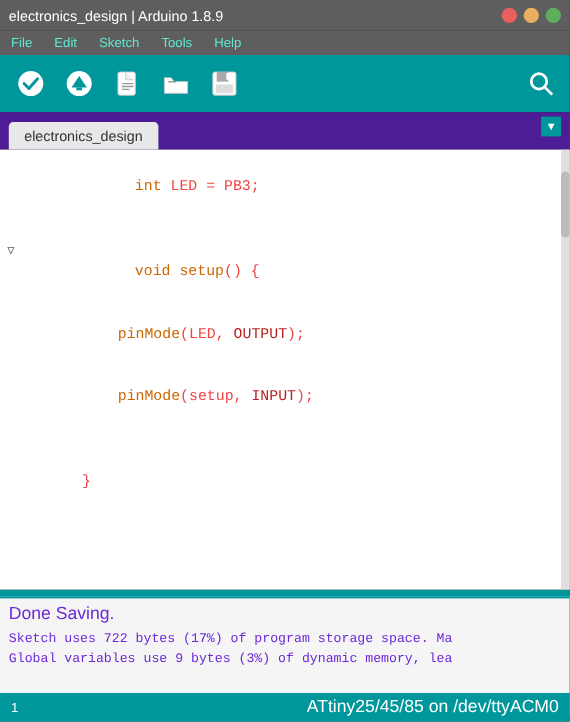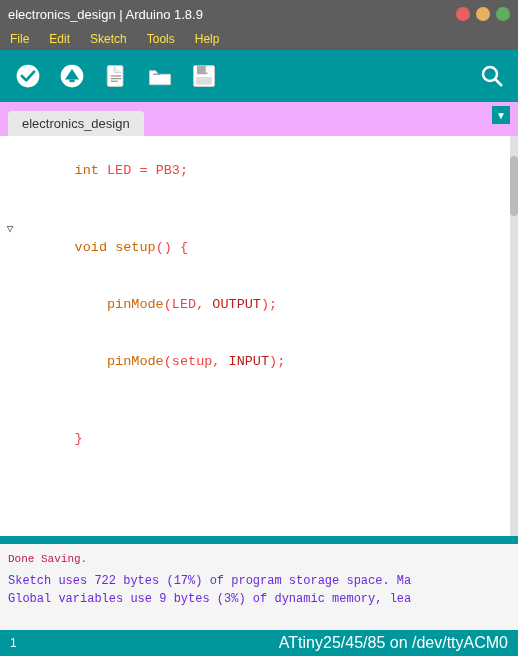--- a/index.html
+++ b/index.html
@@ -45,21 +45,21 @@
     
     #menu-bar {
       background: #5e5e5e;
       height: 22px;
       display: flex;
       align-items: center;
       padding: 0 4px;
       gap: 8px;
     }
     .menu-item {
-      color: #fde047;
+      color: #5eead4;
       font-family: sans-serif;
       font-size: 12px;
       padding: 2px 6px;
       cursor: pointer;
     }
 
     
     #toolbar {
       background: #00979c;
       height: 52px;
@@ -88,21 +88,21 @@
       border: none;
       cursor: pointer;
       display: flex;
       align-items: center;
       justify-content: center;
       color: white;
     }
 
     
     #tab-bar {
-      background: #f0abfc;
+      background: #4c1d95;
       height: 34px;
       display: flex;
       align-items: flex-end;
       padding: 0 8px;
     }
     .tab {
       background: #e8e8e8;
       color: #333;
       font-family: sans-serif;
       font-size: 13px;
@@ -136,21 +136,21 @@
       text-align: center;
       cursor: pointer;
       user-select: none;
     }
     .code-content {
       flex: 1;
       padding-left: 6px;
     }
 
     
-    .kw { color: #cc6600; font-weight: normal; } 
+    .kw { color: #cc6600; font-weight: normal; margin-left: 48px; } 
     .fn { color: #cc6600; } 
     .const-blue { color: #b91c1c; }
     .plain { color: #ef4444; }
     .cursor {
       display: inline-block;
       width: 2px;
       background: #000;
       margin-left: 0px;
       animation: blink 1s step-end infinite;
     }
@@ -179,24 +179,24 @@
       background: #f5f5f5;
       border-top: 2px solid #00979c;
       height: 110px;
       overflow: hidden;
       padding: 6px 8px;
       font-size: 12px;
       line-height: 18px;
       color: #000;
     }
     #console-status {
-      font-size: 11px;
-      color: #be185d;
+      font-size: 16px;
+      color: #6d28d9;
       margin-bottom: 4px;
-      font-family: Liberation Mono, monospace;
+      font-family: Liberation Sans, sans-serif;
     }
     #console-output {
       font-family: 'Courier New', Courier, monospace;
       font-size: 12px;
       color: #6d28d9;
     }
 
     
     #resize-handle {
       height: 6px;

